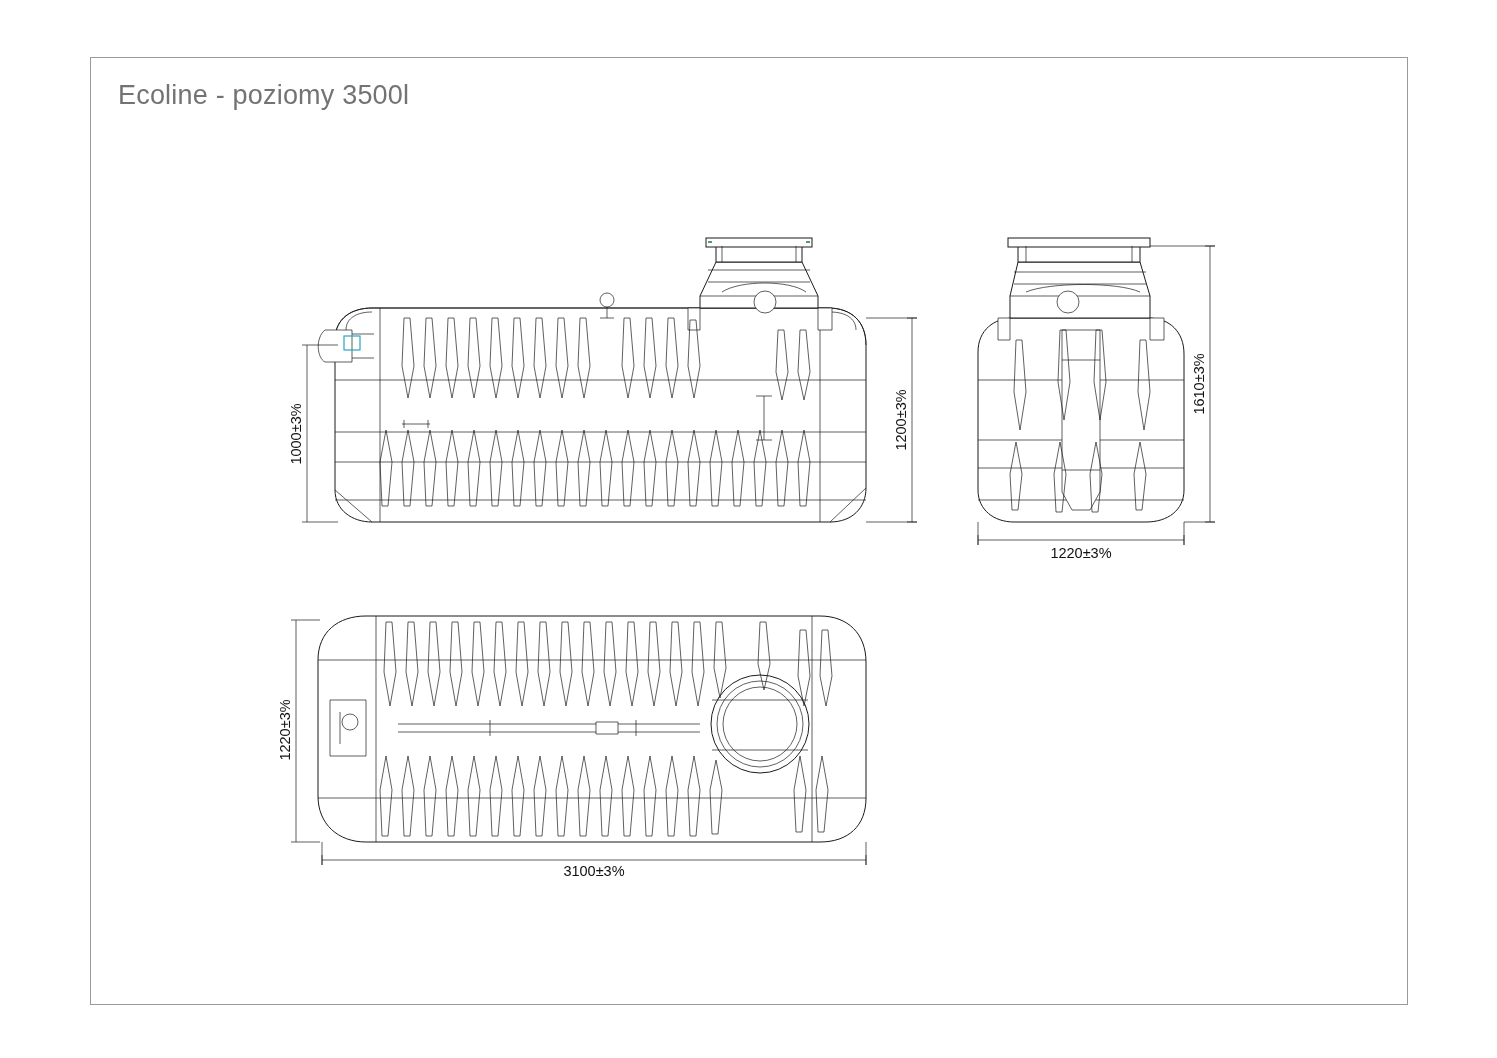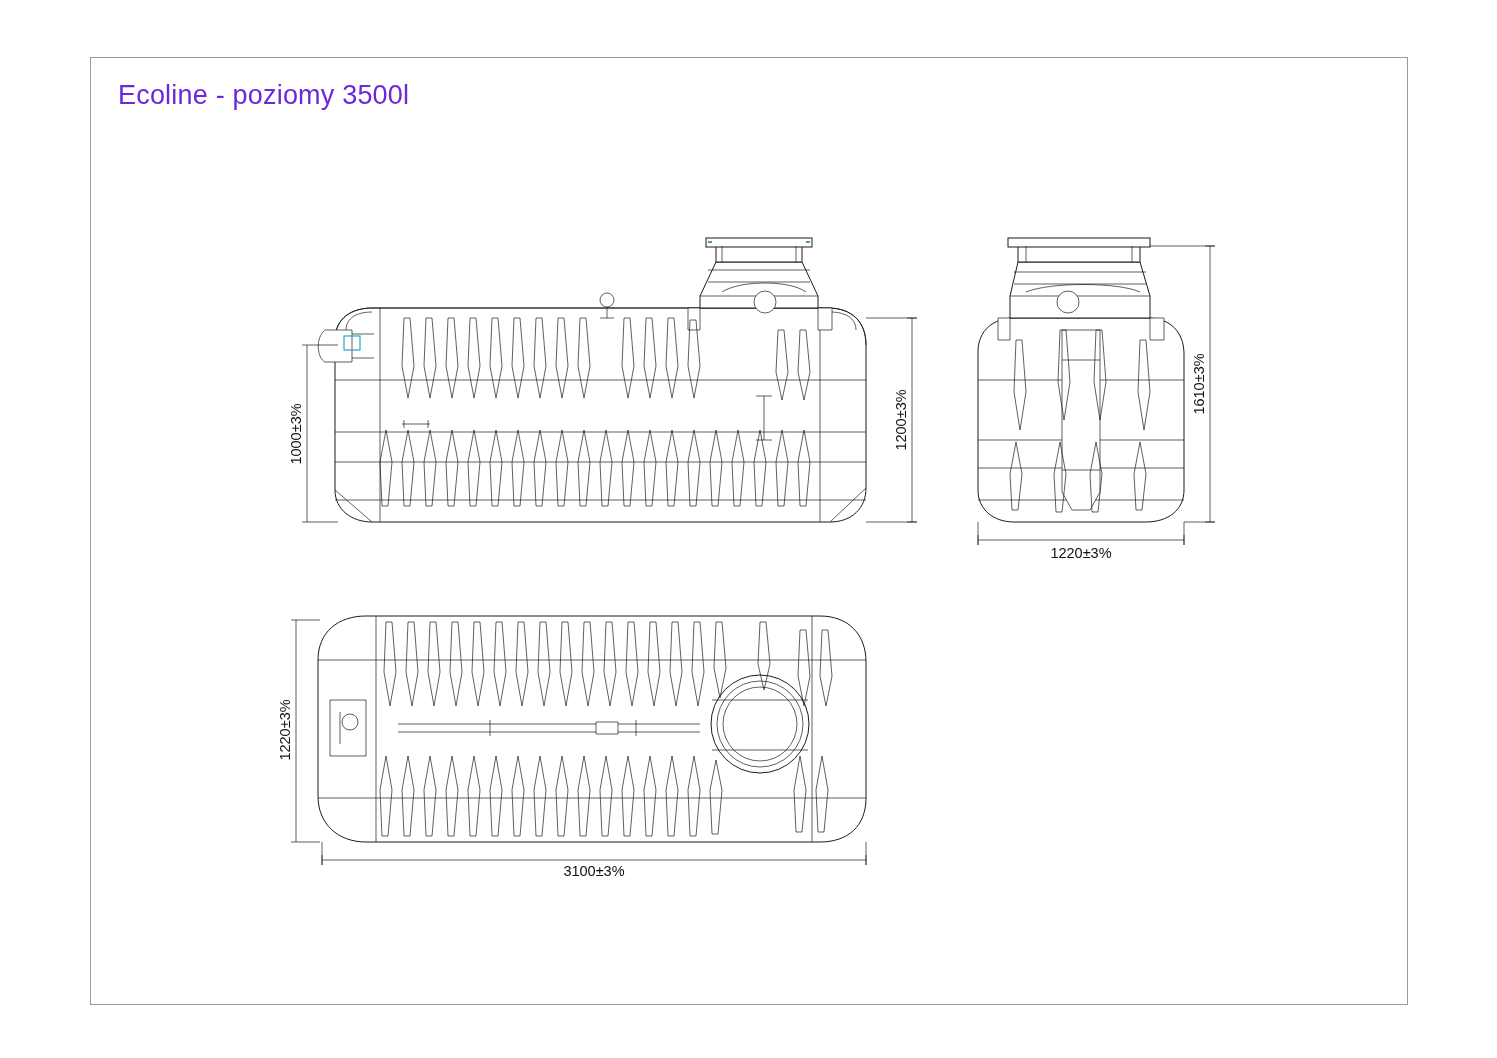--- a/index.html
+++ b/index.html
@@ -1,19 +1,19 @@
 <!DOCTYPE html>
 <html><head>
 <meta charset="utf-8">
 <style>
   html,body{margin:0;padding:0;background:#ffffff;}
   body{width:1497px;height:1058px;font-family:"Liberation Sans",sans-serif;overflow:hidden;}
   .sheet{position:absolute;left:0;top:0;width:1497px;height:1058px;background:#fff;}
   .frame{position:absolute;left:90px;top:57px;width:1316px;height:946px;border:1px solid #9a9a9a;background:#fff;}
-  .title{position:absolute;left:118px;top:80px;font-size:27px;color:#6d28d9;letter-spacing:.2px;white-space:nowrap;}
+  .title{position:absolute;left:118px;top:80px;font-size:27px;color:#737373;letter-spacing:.2px;white-space:nowrap;}
   svg{position:absolute;left:0;top:0;width:1497px;height:1058px;}
   .lnt{stroke:#1b1b1b;fill:none;stroke-width:.7;}
   .fillw{fill:#ffffff;stroke:#1b1b1b;stroke-width:1;}
   .fillw2{fill:#ffffff;stroke:#1b1b1b;stroke-width:.7;}
   .dim{stroke:#1b1b1b;fill:none;stroke-width:.7;}
   .dimtxt{font-size:14.5px;fill:#111;font-family:"Liberation Sans",sans-serif;}
   .grn{fill:none;stroke:#1f7a3f;stroke-width:1.4;}
   .cyan{fill:none;stroke:#2aa6c8;stroke-width:1.2;}
 </style>
 </head>

